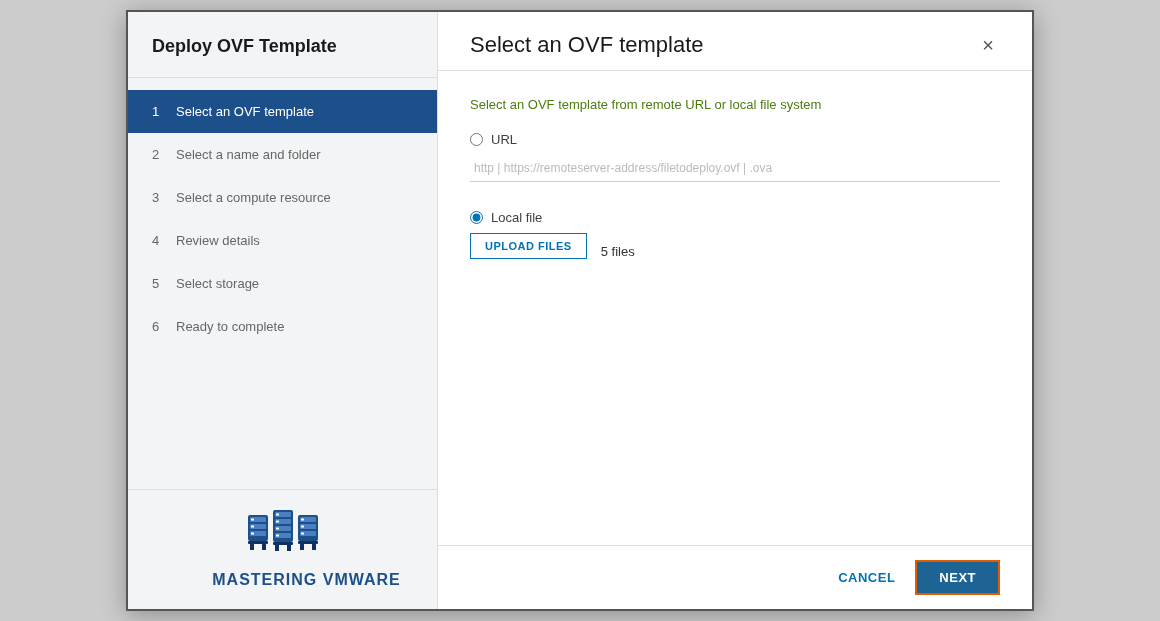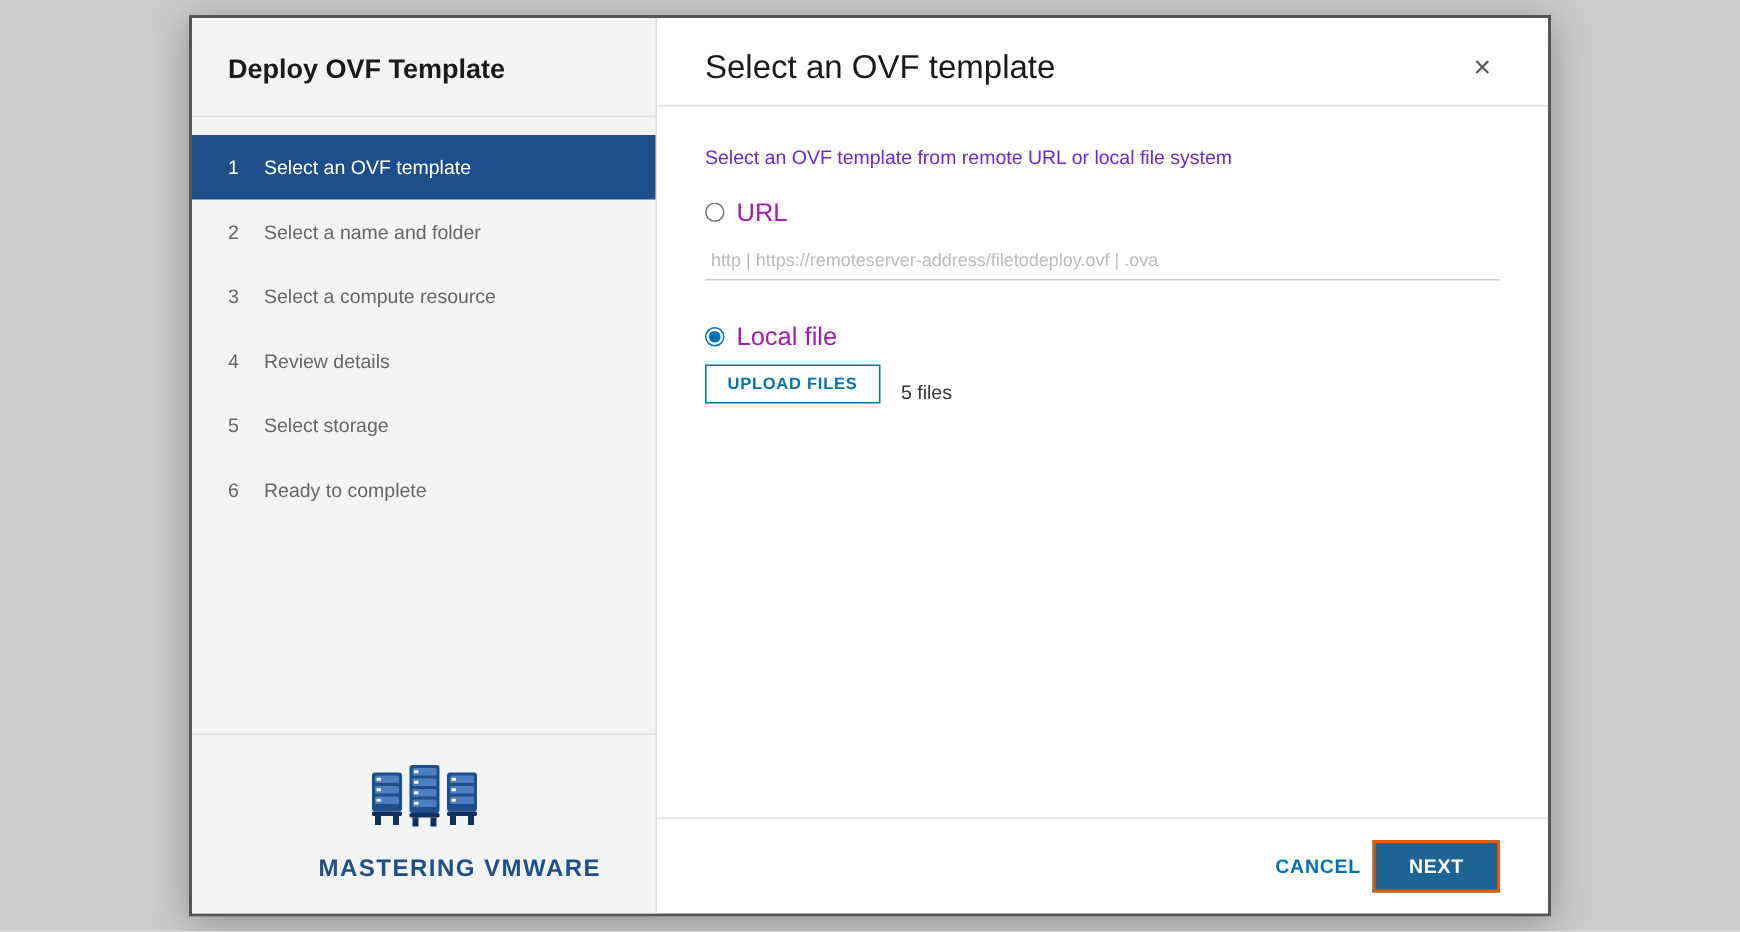--- a/index.html
+++ b/index.html
@@ -112,40 +112,40 @@
       cursor: pointer;
       line-height: 1;
       padding: 2px 6px;
     }
     .main-content {
       flex: 1;
       padding: 24px 32px;
       overflow-y: auto;
     }
     .description-text {
-      color: #6d28d9;
+      color: #4d7c0f;
       font-size: 13px;
       line-height: 1.6;
       margin-bottom: 16px;
     }
     .radio-group {
       margin-bottom: 16px;
     }
     .radio-row {
       display: flex;
       align-items: center;
       margin-bottom: 8px;
     }
     .radio-row input[type="radio"] {
       margin-right: 8px;
       accent-color: #0073b7;
     }
     .radio-label {
-      font-size: 17px;
-      color: #a21caf;
+      font-size: 13px;
+      color: #404040;
     }
     .url-input {
       width: 100%;
       border: none;
       border-bottom: 1px solid #ccc;
       padding: 6px 4px;
       font-size: 12px;
       color: #999;
       outline: none;
       margin-bottom: 12px;
@@ -170,20 +170,21 @@
     }
     .files-label {
       font-size: 13px;
       color: #333;
     }
     
     .main-footer {
       display: flex;
       align-items: center;
       justify-content: flex-end;
+      gap: 12px;
       padding: 14px 32px;
       border-top: 1px solid #e0e0e0;
     }
     .cancel-btn {
       background: none;
       border: none;
       color: #0073b7;
       font-size: 13px;
       font-weight: 600;
       cursor: pointer;

